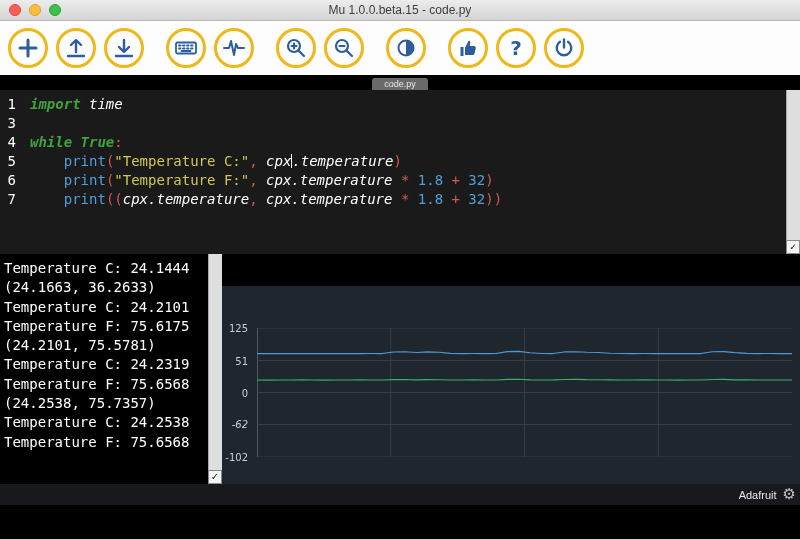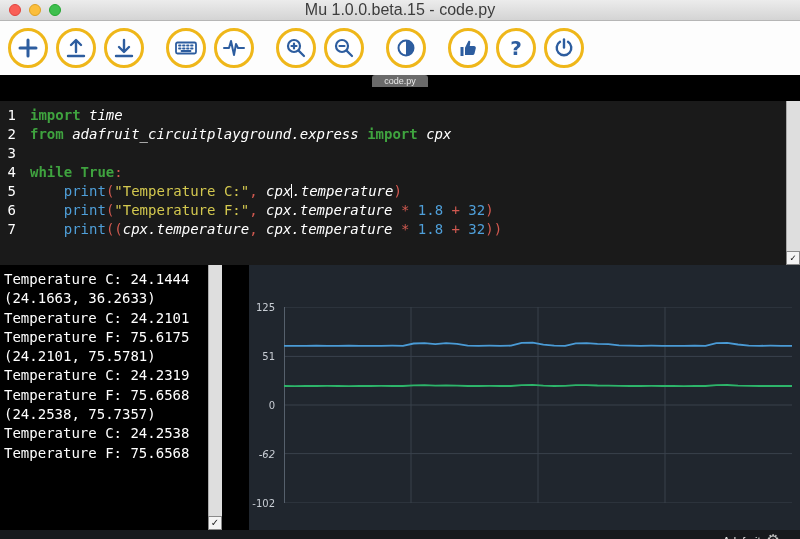--- a/index.html
+++ b/index.html
@@ -8,70 +8,70 @@
   .window { width:800px; height:539px; display:flex; flex-direction:column; }
 
   
   .titlebar { height:21px; background:linear-gradient(#ececec,#d4d4d4); border-bottom:1px solid #b6b6b6;
               position:relative; display:flex; align-items:center; flex:none; }
   .lights { display:flex; gap:8px; margin-left:9px; }
   .light { width:12px; height:12px; border-radius:50%; }
   .light.red { background:#f95f57; border:1px solid #e0443e; }
   .light.yellow { background:#fbbe3c; border:1px solid #dea123; }
   .light.green { background:#3ebf4e; border:1px solid #24a732; }
-  .wtitle { position:absolute; left:0; right:0; text-align:center; font-size:16px; color:#3c3c3c; }
+  .wtitle { position:absolute; left:0; right:0; text-align:center; font-size:12px; color:#3c3c3c; }
 
   
   .toolbar { height:54px; background:#fdfdfd; display:flex; align-items:center; padding-left:8px; flex:none; }
   .tgroup { display:flex; gap:8px; margin-right:22px; }
   .tbtn { width:40px; height:40px; border-radius:50%; background:#fff; border:3px solid var(--toolbar_ring);
           display:flex; align-items:center; justify-content:center; cursor:pointer; color:var(--icon_blue); }
   .tbtn svg { display:block; }
   .tbtn .glyph { font-weight:bold; font-size:20px; line-height:1; font-family:"DejaVu Sans", sans-serif; }
 
   
-  .tabbar { height:26px; background:#000; display:flex; justify-content:center; align-items:flex-start; flex:none; }
+  .tabbar { height:15px; background:#000; display:flex; justify-content:center; align-items:flex-end; flex:none; }
   .tab { background:#6a6a6a; color:#e9e9e9; font-size:9px; line-height:12px; padding:0 12px;
          border-radius:3px 3px 0 0; cursor:pointer; }
 
   
   .editor { height:164px; background:#1a1a1a; position:relative; flex:none;
             font-family:"DejaVu Sans Mono", monospace; font-size:14px; overflow:hidden; }
   .code-area { padding-top:5px; }
   .line { line-height:19px; white-space:pre; }
   .ln { display:inline-block; width:30px; text-align:right; padding-right:14px; color:#fff; }
   .codetext span { white-space:pre; }
-  .tk-kw { color:var(--keyword_green); font-weight:bold; }
+  .tk-kw { color:var(--keyword_green); font-weight:bold;font-style:italic; }
   .tk-fn { color:var(--builtin_blue); }
   .tk-num { color:var(--builtin_blue); }
   .tk-str { color:var(--string_yellow); }
   .tk-op { color:var(--operator_red); }
   .tk-id { color:#ffffff;font-style:italic; }
   .tk-cursor { display:inline-block; width:1px; height:14px; background:#fff; vertical-align:-2px; }
 
   .vscroll { position:absolute; right:0; top:0; bottom:0; width:14px; background:#dedede; border-left:1px solid #aaa; cursor:pointer; }
   .endbox { position:absolute; bottom:0; right:0; width:14px; height:14px; background:#f4f4f4; border:1px solid #8a8a8a;
             font-size:10px; line-height:12px; text-align:center; color:#222; cursor:pointer; }
 
   
-  .bottom { height:265px; display:flex; flex:none; background:#000;gap:27px; }
+  .bottom { height:230px; display:flex; flex:none; background:#000; }
   .console { width:222px; position:relative; background:#000; flex:none; overflow:hidden; }
   .console-text { padding:5px 0 0 4px; font-family:"DejaVu Sans Mono", monospace; font-size:14px; color:#fff; }
   .console-text div { line-height:19.3px; white-space:pre; }
 
-  .chartpane { flex:1; background:#20262e; position:relative; }
+  .chartpane { flex:1; background:#20262e; position:relative;margin-top:32px; }
   .ylabels { position:absolute; left:0; top:42px; bottom:27px; width:30px; }
   .ylab { position:absolute; right:4px; transform:translateY(-50%); color:#c8cdd4; font-size:10px;
           font-family:"DejaVu Sans", sans-serif; }
   .plot { position:absolute; left:35px; top:42px; right:8px; bottom:27px; }
   .plot svg { width:100%; height:100%; display:block; }
 
   
   .statusbar { height:21px; background:#17191d; display:flex; align-items:center; justify-content:flex-end;
-               padding-right:20px; gap:6px; flex:none; }
+               padding-right:4px; gap:6px; flex:none; }
   .brand { color:#e8e8e8; font-size:11px; }
   .gear { color:#c2c2c2; font-size:15px; line-height:1; cursor:pointer; font-family:"DejaVu Sans", sans-serif; }
 </style>
 </head>
 <body>
 
 <div class="window">
 
   <div class="titlebar">
     <div class="lights">
@@ -153,21 +153,20 @@
     </div>
   </div>
 
   <div class="tabbar">
     <div class="tab">code.py</div>
   </div>
 
   <div class="editor">
     <div class="code-area">
         <div class="line"><span class="ln">1</span><span class="codetext"><span class="tk-kw">import</span><span class="tk-id"> time</span></span></div>
-        <div class="line"><span class="ln">2</span><span class="codetext"><span class="tk-kw">from</span><span class="tk-id"> adafruit_circuitplayground.express </span><span class="tk-kw">import</span><span class="tk-id"> cpx</span></span></div>
         <div class="line"><span class="ln">3</span><span class="codetext"></span></div>
         <div class="line"><span class="ln">4</span><span class="codetext"><span class="tk-kw">while True</span><span class="tk-op">:</span></span></div>
         <div class="line"><span class="ln">5</span><span class="codetext"><span class="tk-id">    </span><span class="tk-fn">print</span><span class="tk-op">(</span><span class="tk-str">"Temperature C:"</span><span class="tk-op">,</span><span class="tk-id"> cpx</span><span class="tk-cursor"></span><span class="tk-id">.temperature</span><span class="tk-op">)</span></span></div>
         <div class="line"><span class="ln">6</span><span class="codetext"><span class="tk-id">    </span><span class="tk-fn">print</span><span class="tk-op">(</span><span class="tk-str">"Temperature F:"</span><span class="tk-op">,</span><span class="tk-id"> cpx.temperature </span><span class="tk-op">*</span><span class="tk-num"> 1.8 </span><span class="tk-op">+</span><span class="tk-num"> 32</span><span class="tk-op">)</span></span></div>
         <div class="line"><span class="ln">7</span><span class="codetext"><span class="tk-id">    </span><span class="tk-fn">print</span><span class="tk-op">((</span><span class="tk-id">cpx.temperature</span><span class="tk-op">,</span><span class="tk-id"> cpx.temperature </span><span class="tk-op">*</span><span class="tk-num"> 1.8 </span><span class="tk-op">+</span><span class="tk-num"> 32</span><span class="tk-op">))</span></span></div>
       </div>
     <div class="vscroll"></div>
     <div class="endbox">✓</div>
   </div>
 

